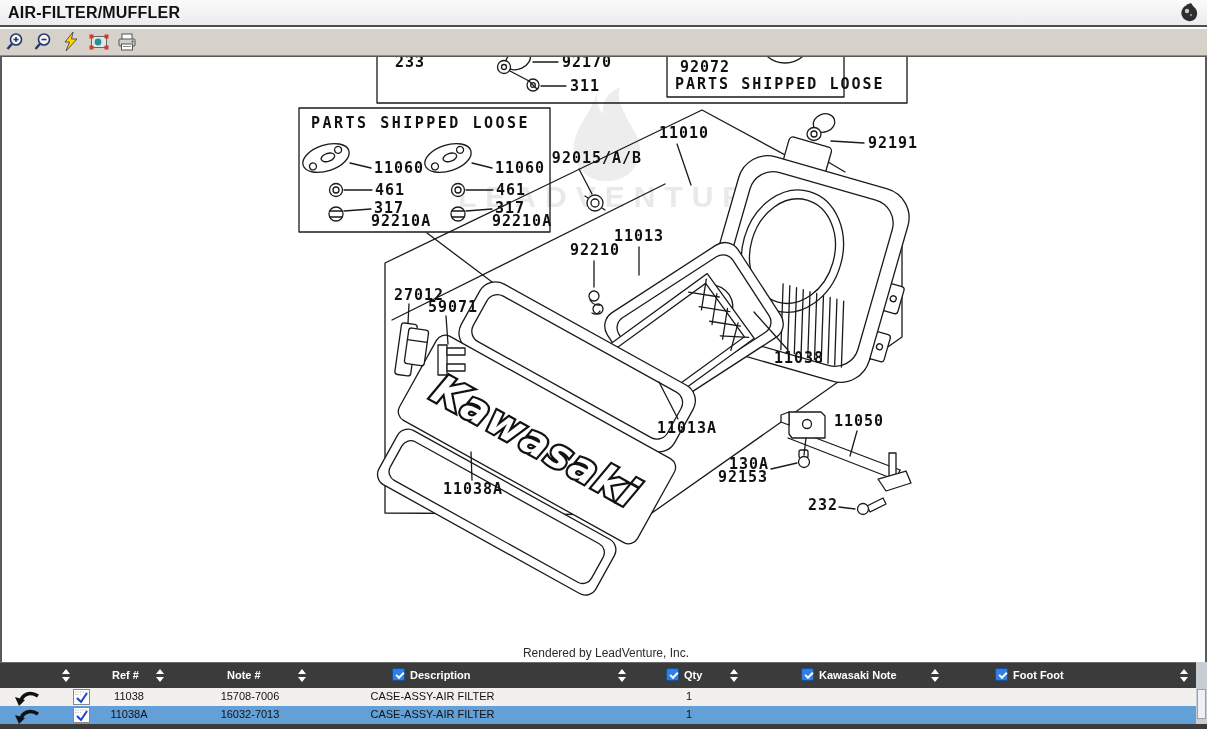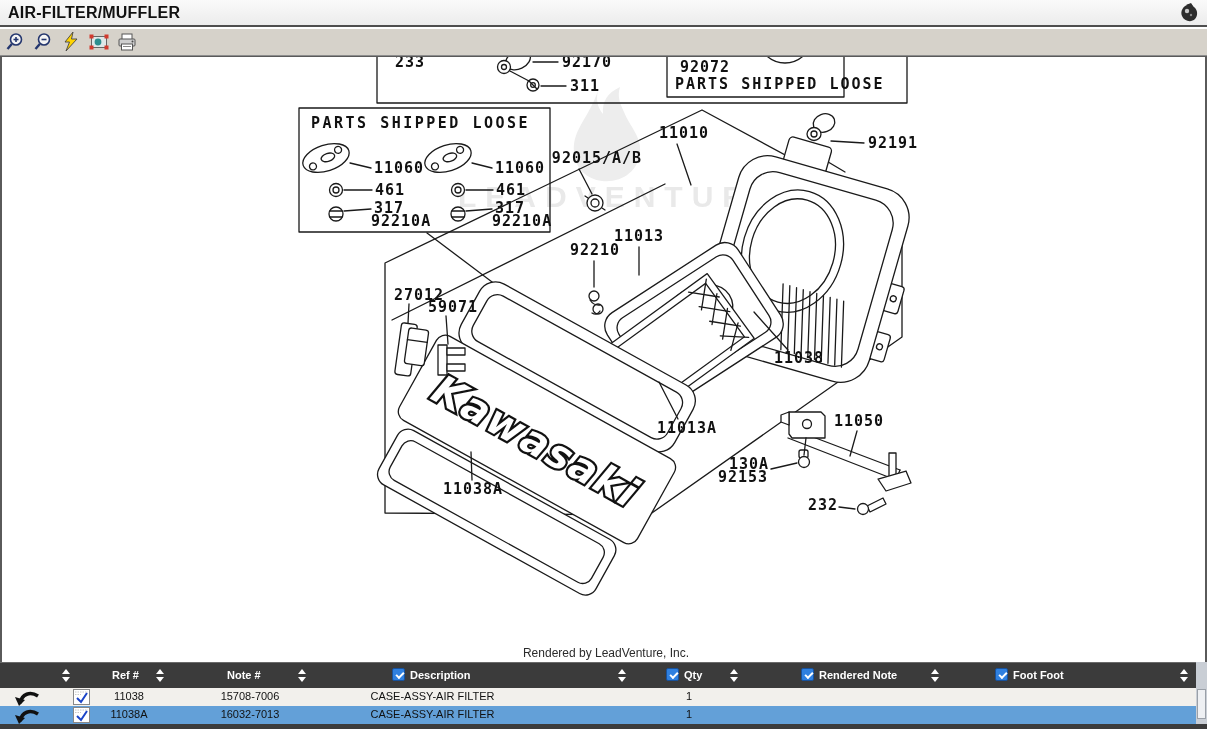--- a/index.html
+++ b/index.html
@@ -348,21 +348,21 @@
       <span class="sort" style="left:156px"></span>
       <span class="hlabel" style="left:227px">Note #</span>
       <span class="sort" style="left:298px"></span>
       <span class="chk" style="left:392px"></span>
       <span class="hlabel" style="left:410px">Description</span>
       <span class="sort" style="left:618px"></span>
       <span class="chk" style="left:666px"></span>
       <span class="hlabel" style="left:684px">Qty</span>
       <span class="sort" style="left:730px"></span>
       <span class="chk" style="left:801px"></span>
-      <span class="hlabel" style="left:819px">Rendered Note</span>
+      <span class="hlabel" style="left:819px">Kawasaki Note</span>
       <span class="sort" style="left:931px"></span>
       <span class="chk" style="left:995px"></span>
       <span class="hlabel" style="left:1013px">Foot Foot</span>
       <span class="sort" style="left:1180px"></span>
     </div>
 
     <div class="row row-0">
       <span class="rowicon" style="left:14px">
         <svg width="26" height="18" viewBox="0 0 26 18">
           <path d="M6,15 C8,6 16,3 24,8" fill="none" stroke="#111" stroke-width="3.6"></path>

